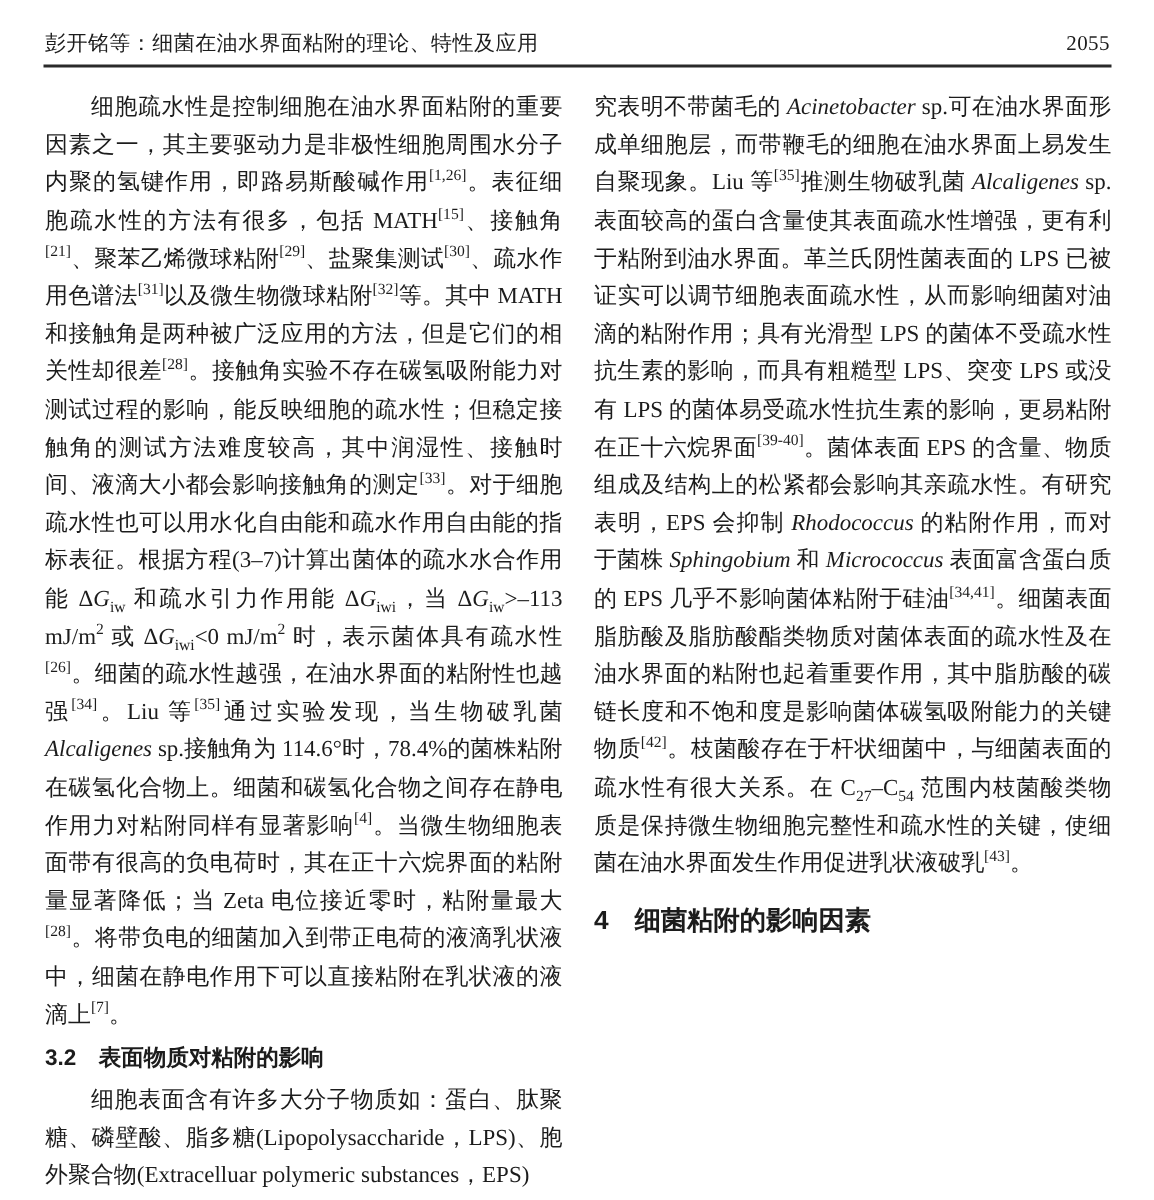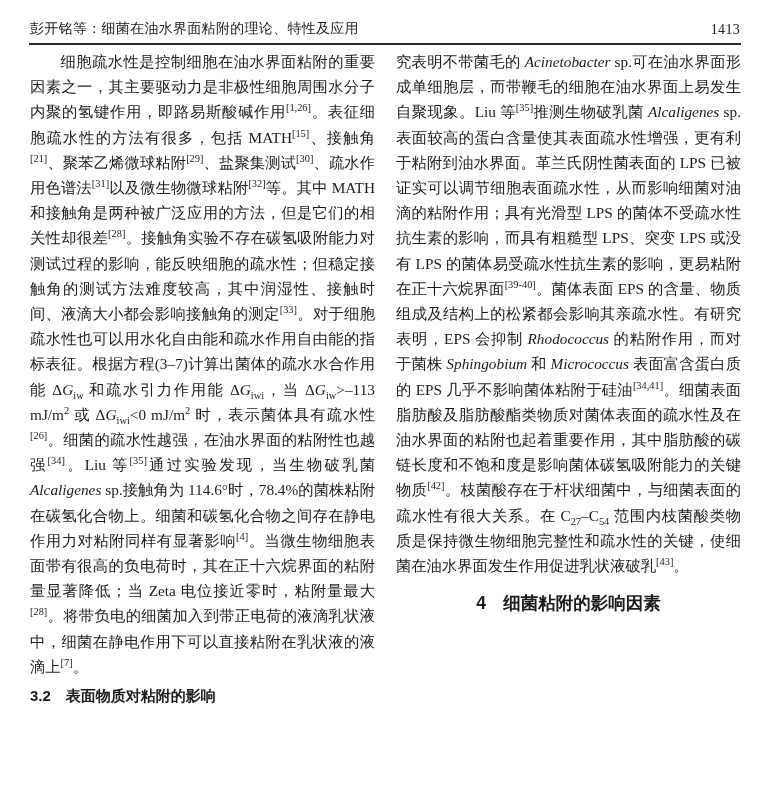--- a/index.html
+++ b/index.html
@@ -26,21 +26,21 @@
   }
   .rule {
     margin: 0 28px 0 29px;
     border: none;
     border-top: 2px solid #2a2a2a;
     height: 0;
   }
   .columns {
     display: flex;
     gap: 21px;
-    padding: 4px 28px 0 30px;
+    padding: 14px 28px 0 30px;
   }
   .col {
     flex: 1 1 0;
     min-width: 0;
     font-size: 15.3px;
     line-height: 25.2px;
     text-align: justify;
     text-justify: inter-ideograph;
   }
   .col p {
@@ -64,45 +64,46 @@
     margin: 5px 0 3px 0;
     line-height: 24px;
     text-align: left;
   }
   .heading-l1 {
     font-family: "Liberation Sans", "DejaVu Sans", sans-serif;
     font-weight: bold;
     font-size: 17.5px;
     margin: 12px 0 9px 0;
     line-height: 26px;
-    text-align: center;
+    text-align: left;
   }
   .h-num {
     margin-right: 1em;
   }
 </style>
 </head>
 <body>
 
 <div class="page">
 
   <div class="running-header">
     <span>彭开铭等：细菌在油水界面粘附的理论、特性及应用</span>
-    <span>1413</span>
+    <span>2055</span>
   </div>
 
   <hr class="rule">
 
   <div class="columns">
 
     <div class="col">
       <p class="indent">细胞疏水性是控制细胞在油水界面粘附的重要因素之一，其主要驱动力是非极性细胞周围水分子内聚的氢键作用，即路易斯酸碱作用<sup>[1,26]</sup>。表征细胞疏水性的方法有很多，包括 MATH<sup>[15]</sup>、接触角<sup>[21]</sup>、聚苯乙烯微球粘附<sup>[29]</sup>、盐聚集测试<sup>[30]</sup>、疏水作用色谱法<sup>[31]</sup>以及微生物微球粘附<sup>[32]</sup>等。其中 MATH 和接触角是两种被广泛应用的方法，但是它们的相关性却很差<sup>[28]</sup>。接触角实验不存在碳氢吸附能力对测试过程的影响，能反映细胞的疏水性；但稳定接触角的测试方法难度较高，其中润湿性、接触时间、液滴大小都会影响接触角的测定<sup>[33]</sup>。对于细胞疏水性也可以用水化自由能和疏水作用自由能的指标表征。根据方程(3–7)计算出菌体的疏水水合作用能 Δ<i>G</i><sub>iw</sub> 和疏水引力作用能 Δ<i>G</i><sub>iwi</sub>，当 Δ<i>G</i><sub>iw</sub>&gt;–113 mJ/m<sup>2</sup> 或 Δ<i>G</i><sub>iwi</sub>&lt;0 mJ/m<sup>2</sup> 时，表示菌体具有疏水性<sup>[26]</sup>。细菌的疏水性越强，在油水界面的粘附性也越强<sup>[34]</sup>。Liu 等<sup>[35]</sup>通过实验发现，当生物破乳菌 <i>Alcaligenes</i> sp.接触角为 114.6°时，78.4%的菌株粘附在碳氢化合物上。细菌和碳氢化合物之间存在静电作用力对粘附同样有显著影响<sup>[4]</sup>。当微生物细胞表面带有很高的负电荷时，其在正十六烷界面的粘附量显著降低；当 Zeta 电位接近零时，粘附量最大<sup>[28]</sup>。将带负电的细菌加入到带正电荷的液滴乳状液中，细菌在静电作用下可以直接粘附在乳状液的液滴上<sup>[7]</sup>。</p>
       <div class="heading-l2">
         <span class="h-num">3.2</span><span>表面物质对粘附的影响</span>
       </div>
+      <p class="indent">细胞表面含有许多大分子物质如：蛋白、肽聚糖、磷壁酸、脂多糖(Lipopolysaccharide，LPS)、胞外聚合物(Extracelluar polymeric substances，EPS)</p>
     </div>
 
     <div class="col">
       <p>究表明不带菌毛的 <i>Acinetobacter</i> sp.可在油水界面形成单细胞层，而带鞭毛的细胞在油水界面上易发生自聚现象。Liu 等<sup>[35]</sup>推测生物破乳菌 <i>Alcaligenes</i> sp.表面较高的蛋白含量使其表面疏水性增强，更有利于粘附到油水界面。革兰氏阴性菌表面的 LPS 已被证实可以调节细胞表面疏水性，从而影响细菌对油滴的粘附作用；具有光滑型 LPS 的菌体不受疏水性抗生素的影响，而具有粗糙型 LPS、突变 LPS 或没有 LPS 的菌体易受疏水性抗生素的影响，更易粘附在正十六烷界面<sup>[39-40]</sup>。菌体表面 EPS 的含量、物质组成及结构上的松紧都会影响其亲疏水性。有研究表明，EPS 会抑制 <i>Rhodococcus</i> 的粘附作用，而对于菌株 <i>Sphingobium</i> 和 <i>Micrococcus</i> 表面富含蛋白质的 EPS 几乎不影响菌体粘附于硅油<sup>[34,41]</sup>。细菌表面脂肪酸及脂肪酸酯类物质对菌体表面的疏水性及在油水界面的粘附也起着重要作用，其中脂肪酸的碳链长度和不饱和度是影响菌体碳氢吸附能力的关键物质<sup>[42]</sup>。枝菌酸存在于杆状细菌中，与细菌表面的疏水性有很大关系。在 C<sub>27</sub>–C<sub>54</sub> 范围内枝菌酸类物质是保持微生物细胞完整性和疏水性的关键，使细菌在油水界面发生作用促进乳状液破乳<sup>[43]</sup>。</p>
       <div class="heading-l1">
         <span class="h-num">4</span><span>细菌粘附的影响因素</span>
       </div>
     </div>
 
   </div>

